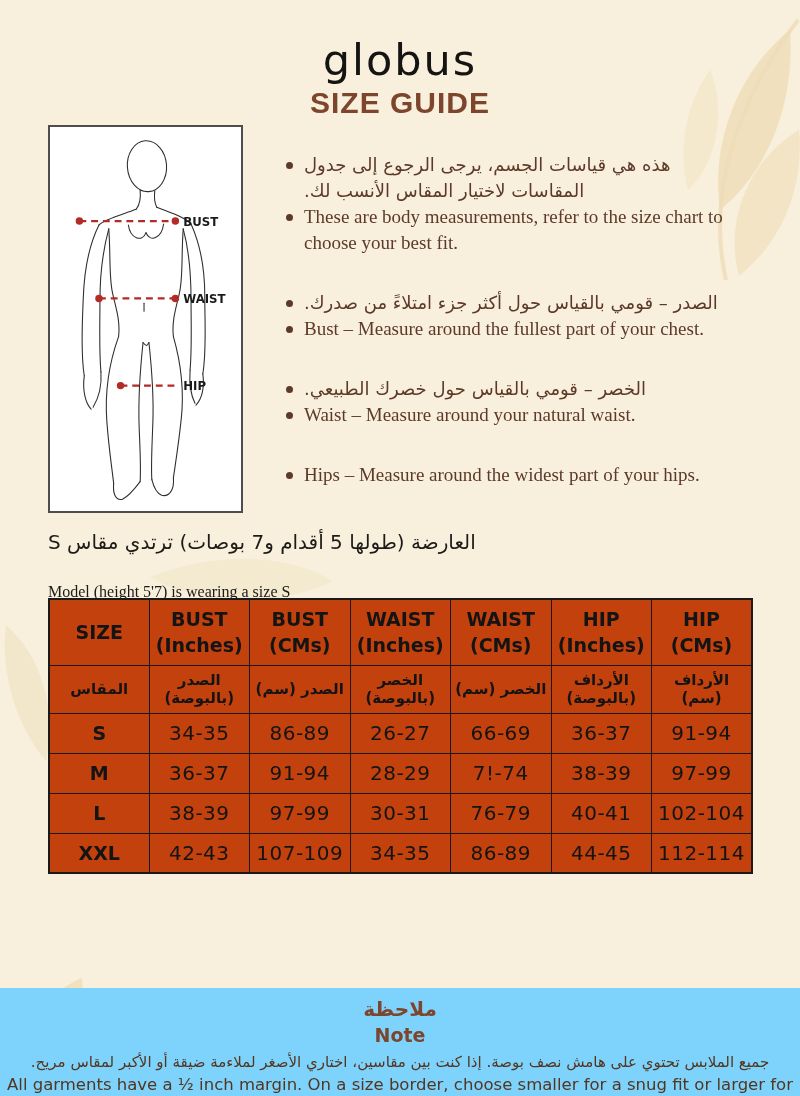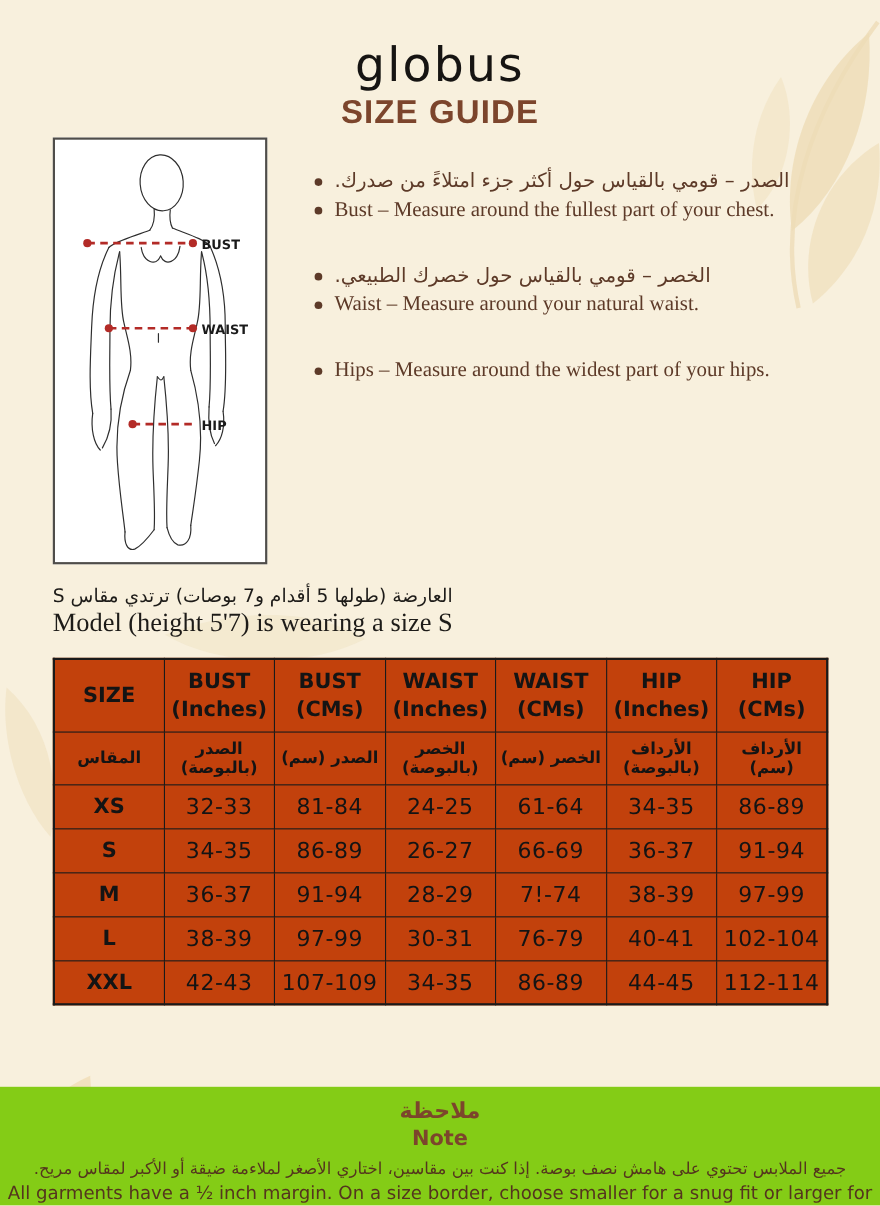--- a/index.html
+++ b/index.html
@@ -32,22 +32,22 @@
   .group { margin-bottom:34px; }
   .item { display:flex; gap:11px; }
   .dot { width:7px; height:7px; border-radius:50%; background:#5d3a28; margin-top:10px; flex:none; }
   .txt { font-size:19px; line-height:26px; color:#5d3a28; }
   .txt.ar { direction:rtl; text-align:left; font-family:"DejaVu Sans", sans-serif; font-size:18px; }
   .txt.en { font-family:"Liberation Serif", serif; }
 
   
   .model-block { position:absolute; left:48px; top:530px; width:560px; }
   .model-ar { direction:rtl; text-align:left; font-family:"DejaVu Sans", sans-serif;
-              font-size:17px; line-height:25px; color:#1d1b18; }
-  .model-en { font-family:"Liberation Serif", serif; font-size:24px; line-height:25px; color:#1d1b18; }
+              font-size:20px; line-height:25px; color:#1d1b18; }
+  .model-en { font-family:"Liberation Serif", serif; font-size:16px; line-height:25px; color:#1d1b18;margin-top:24px; }
 
   
   table.size-table {
     position:absolute; left:48px; top:598px; width:705px;
     border-collapse:collapse; table-layout:fixed; background:#c2410c;
     border:2px solid #1a1a1a;
   }
   .size-table td {
     border:1.5px solid #1a1a1a; text-align:center; vertical-align:middle;
     color:#141414; padding:0 2px; box-sizing:border-box;
@@ -55,21 +55,21 @@
   .th-en { font-family:"DejaVu Sans", sans-serif; font-weight:bold; font-size:19px;
            height:66px; white-space:pre-line; line-height:26px; }
   .th-ar { direction:rtl; font-weight:bold; font-size:15px; height:48px;
            white-space:pre-line; line-height:18px; font-family:"DejaVu Sans", sans-serif; }
   .td-size { font-family:"DejaVu Sans", sans-serif; font-weight:bold; font-size:19px; height:40px; }
   .td-val  { font-family:"DejaVu Sans", sans-serif; font-size:20px; height:40px; letter-spacing:0.5px; }
 
   
   .note-band {
     position:absolute; left:0; top:988px; width:800px; height:108px;
-    background:#84cc16; text-align:center;
+    background:#7dd3fc; text-align:center;
   }
   .note-title-ar { direction:rtl; font-family:"DejaVu Sans", sans-serif; font-weight:bold;
                    font-size:20px; color:#7c452c; padding-top:9px; line-height:24px; }
   .note-title-en { font-family:"DejaVu Sans", sans-serif; font-weight:bold;
                    font-size:19px; color:#7c452c; line-height:24px; margin-top:2px; }
   .note-body-ar { direction:rtl; font-family:"DejaVu Sans", sans-serif;
                   font-size:15px; color:#54351e; line-height:22px; margin-top:4px; }
   .note-body-en { font-family:"DejaVu Sans", sans-serif;
                   font-size:16.5px; color:#54351e; line-height:22px; margin-top:1px; }
 </style>
@@ -148,20 +148,30 @@
       <circle cx="72" cy="262" r="3.8" fill="#b32b27"></circle>
       <text x="136" y="267" font-size="12" font-weight="bold" fill="#1a1a1a" font-family="DejaVu Sans, sans-serif">HIP</text>
     </g>
   </svg>
 </div>
 
 <div class="instructions">
   <div class="group">
     <div class="item">
       <span class="dot"></span>
+      <span class="txt ar">هذه هي قياسات الجسم، يرجى الرجوع إلى جدول المقاسات لاختيار المقاس الأنسب لك.</span>
+    </div>
+    <div class="item">
+      <span class="dot"></span>
+      <span class="txt en">These are body measurements, refer to the size chart to choose your best fit.</span>
+    </div>
+  </div>
+  <div class="group">
+    <div class="item">
+      <span class="dot"></span>
       <span class="txt ar">الصدر – قومي بالقياس حول أكثر جزء امتلاءً من صدرك.</span>
     </div>
     <div class="item">
       <span class="dot"></span>
       <span class="txt en">Bust – Measure around the fullest part of your chest.</span>
     </div>
   </div>
   <div class="group">
     <div class="item">
       <span class="dot"></span>
@@ -217,29 +227,20 @@
 (بالبوصة)</td>
     <td class="th-ar">الصدر (سم)</td>
     <td class="th-ar">الخصر
 (بالبوصة)</td>
     <td class="th-ar">الخصر (سم)</td>
     <td class="th-ar">الأرداف
 (بالبوصة)</td>
     <td class="th-ar">الأرداف (سم)</td>
   </tr>
   <tr>
-    <td class="td-size">XS</td>
-    <td class="td-val">32-33</td>
-    <td class="td-val">81-84</td>
-    <td class="td-val">24-25</td>
-    <td class="td-val">61-64</td>
-    <td class="td-val">34-35</td>
-    <td class="td-val">86-89</td>
-  </tr>
-  <tr>
     <td class="td-size">S</td>
     <td class="td-val">34-35</td>
     <td class="td-val">86-89</td>
     <td class="td-val">26-27</td>
     <td class="td-val">66-69</td>
     <td class="td-val">36-37</td>
     <td class="td-val">91-94</td>
   </tr>
   <tr>
     <td class="td-size">M</td>

